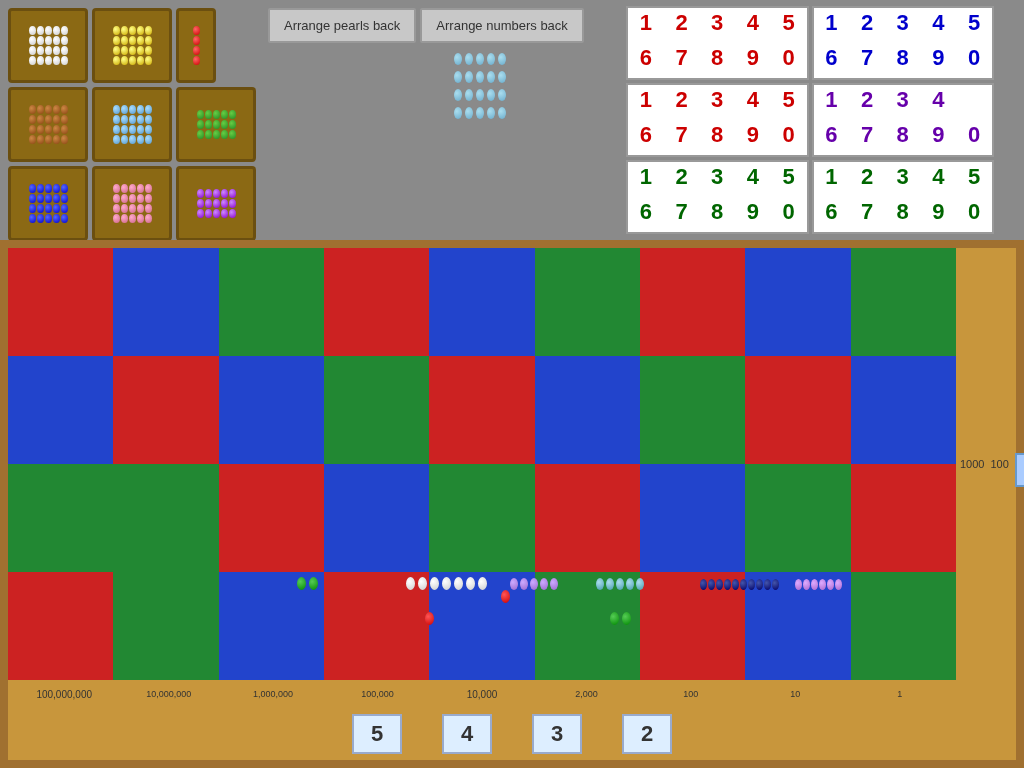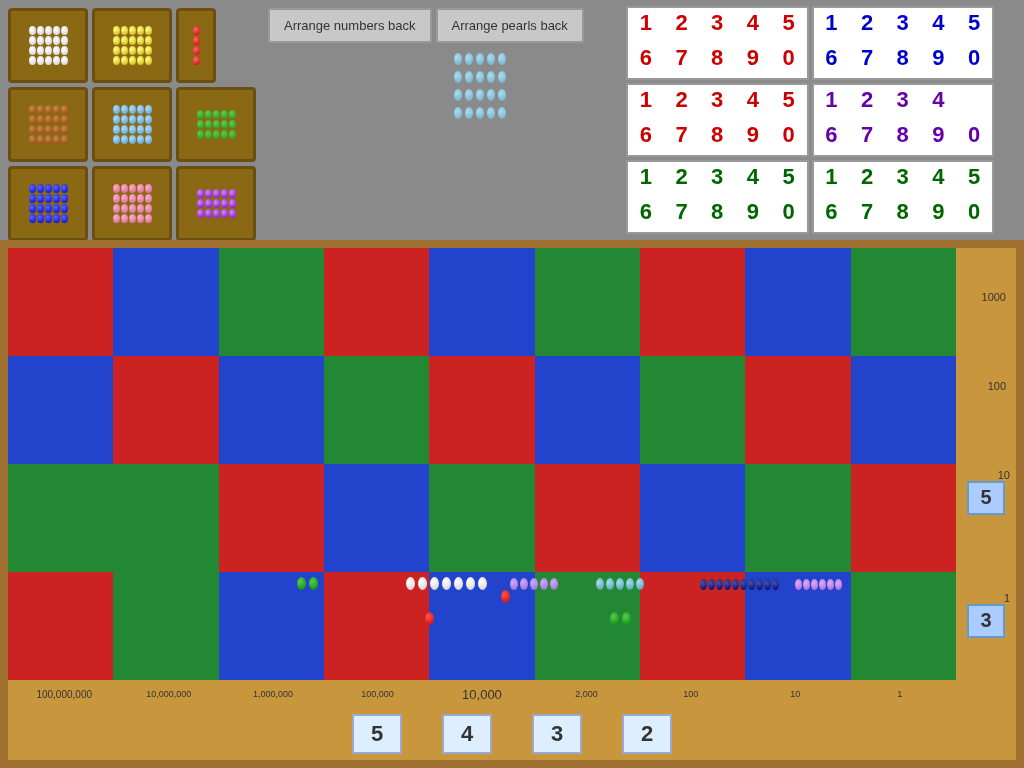--- a/index.html
+++ b/index.html
@@ -140,21 +140,21 @@
 
     .board-inner {
       display: flex;
       flex: 1;
       position: relative;
     }
 
     .right-panel {
       width: 60px;
       display: flex;
-      flex-direction: column;
+      flex-direction: row;
       background: #c8963c;
       align-items: center;
       justify-content: space-around;
       padding: 4px;
     }
 
     .scale-badge {
       background: #aaccff;
       border: 2px solid #6699cc;
       width: 38px;
@@ -447,22 +447,22 @@
         <div class="pearl pearl-purple"></div>
         <div class="pearl pearl-purple"></div>
         <div class="pearl pearl-purple"></div>
         <div class="pearl pearl-purple"></div>
       </div>
     </div>
   </div>
 
   <div class="middle-section">
     <div class="buttons-row">
+      <button class="action-btn">Arrange pearls back</button>
       <button class="action-btn">Arrange numbers back</button>
-      <button class="action-btn">Arrange pearls back</button>
     </div>
     <div class="small-pearls-area">
       <div class="small-pearl-row">
         <div class="small-pearl"></div>
         <div class="small-pearl"></div>
         <div class="small-pearl"></div>
         <div class="small-pearl"></div>
         <div class="small-pearl"></div>
       </div>
       <div class="small-pearl-row">
@@ -707,21 +707,21 @@
     <div style="flex:1; display:flex; align-items:center; justify-content:center;">
       <span style="font-size:9px;color:#333;">10,000,000</span>
     </div>
     <div style="flex:1; display:flex; align-items:center; justify-content:center;">
       <span style="font-size:9px;color:#333;">1,000,000</span>
     </div>
     <div style="flex:1; display:flex; align-items:center; justify-content:center;">
       <span style="font-size:9px;color:#333;">100,000</span>
     </div>
     <div style="flex:1; display:flex; align-items:center; justify-content:center;">
-      <span style="font-size:13px;color:#333;">10,000</span>
+      <span style="font-size:10px;color:#333;">10,000</span>
     </div>
     <div style="flex:1; display:flex; align-items:center; justify-content:center;">
       <span style="font-size:9px;color:#333;">2,000</span>
     </div>
     <div style="flex:1; display:flex; align-items:center; justify-content:center;">
       <span style="font-size:9px;color:#333;">100</span>
     </div>
     <div style="flex:1; display:flex; align-items:center; justify-content:center;">
       <span style="font-size:9px;color:#333;">10</span>
     </div>

